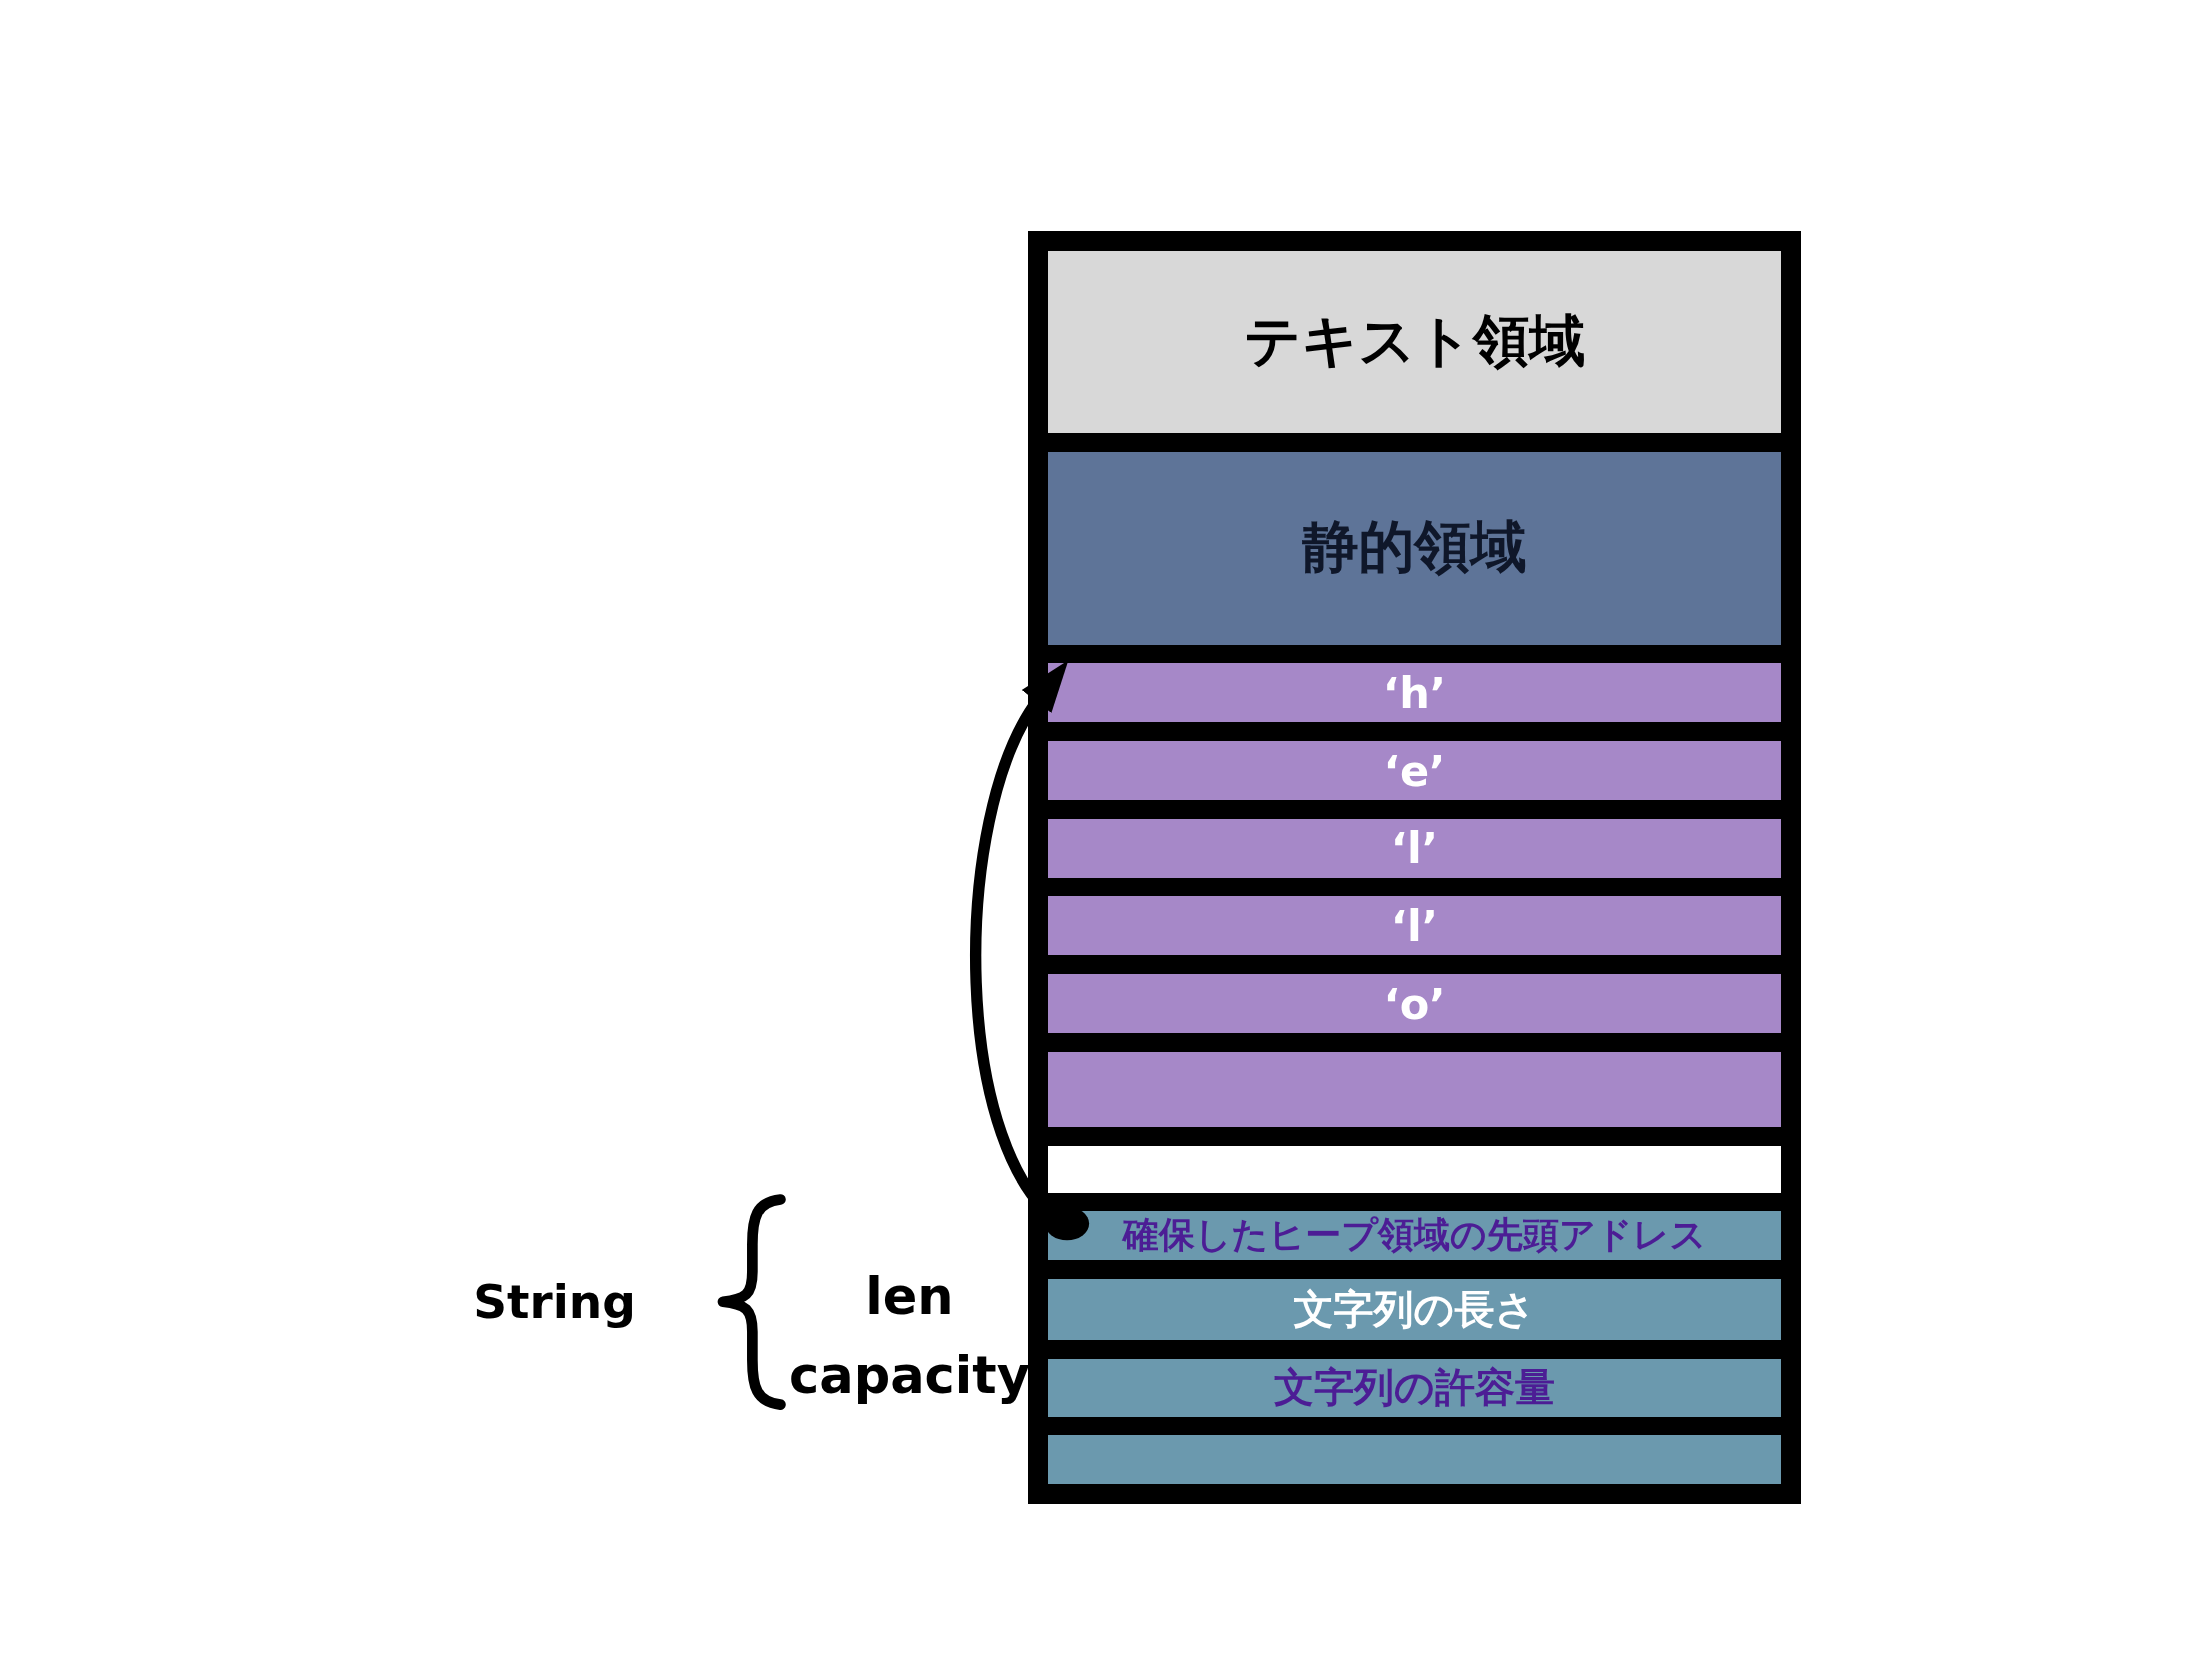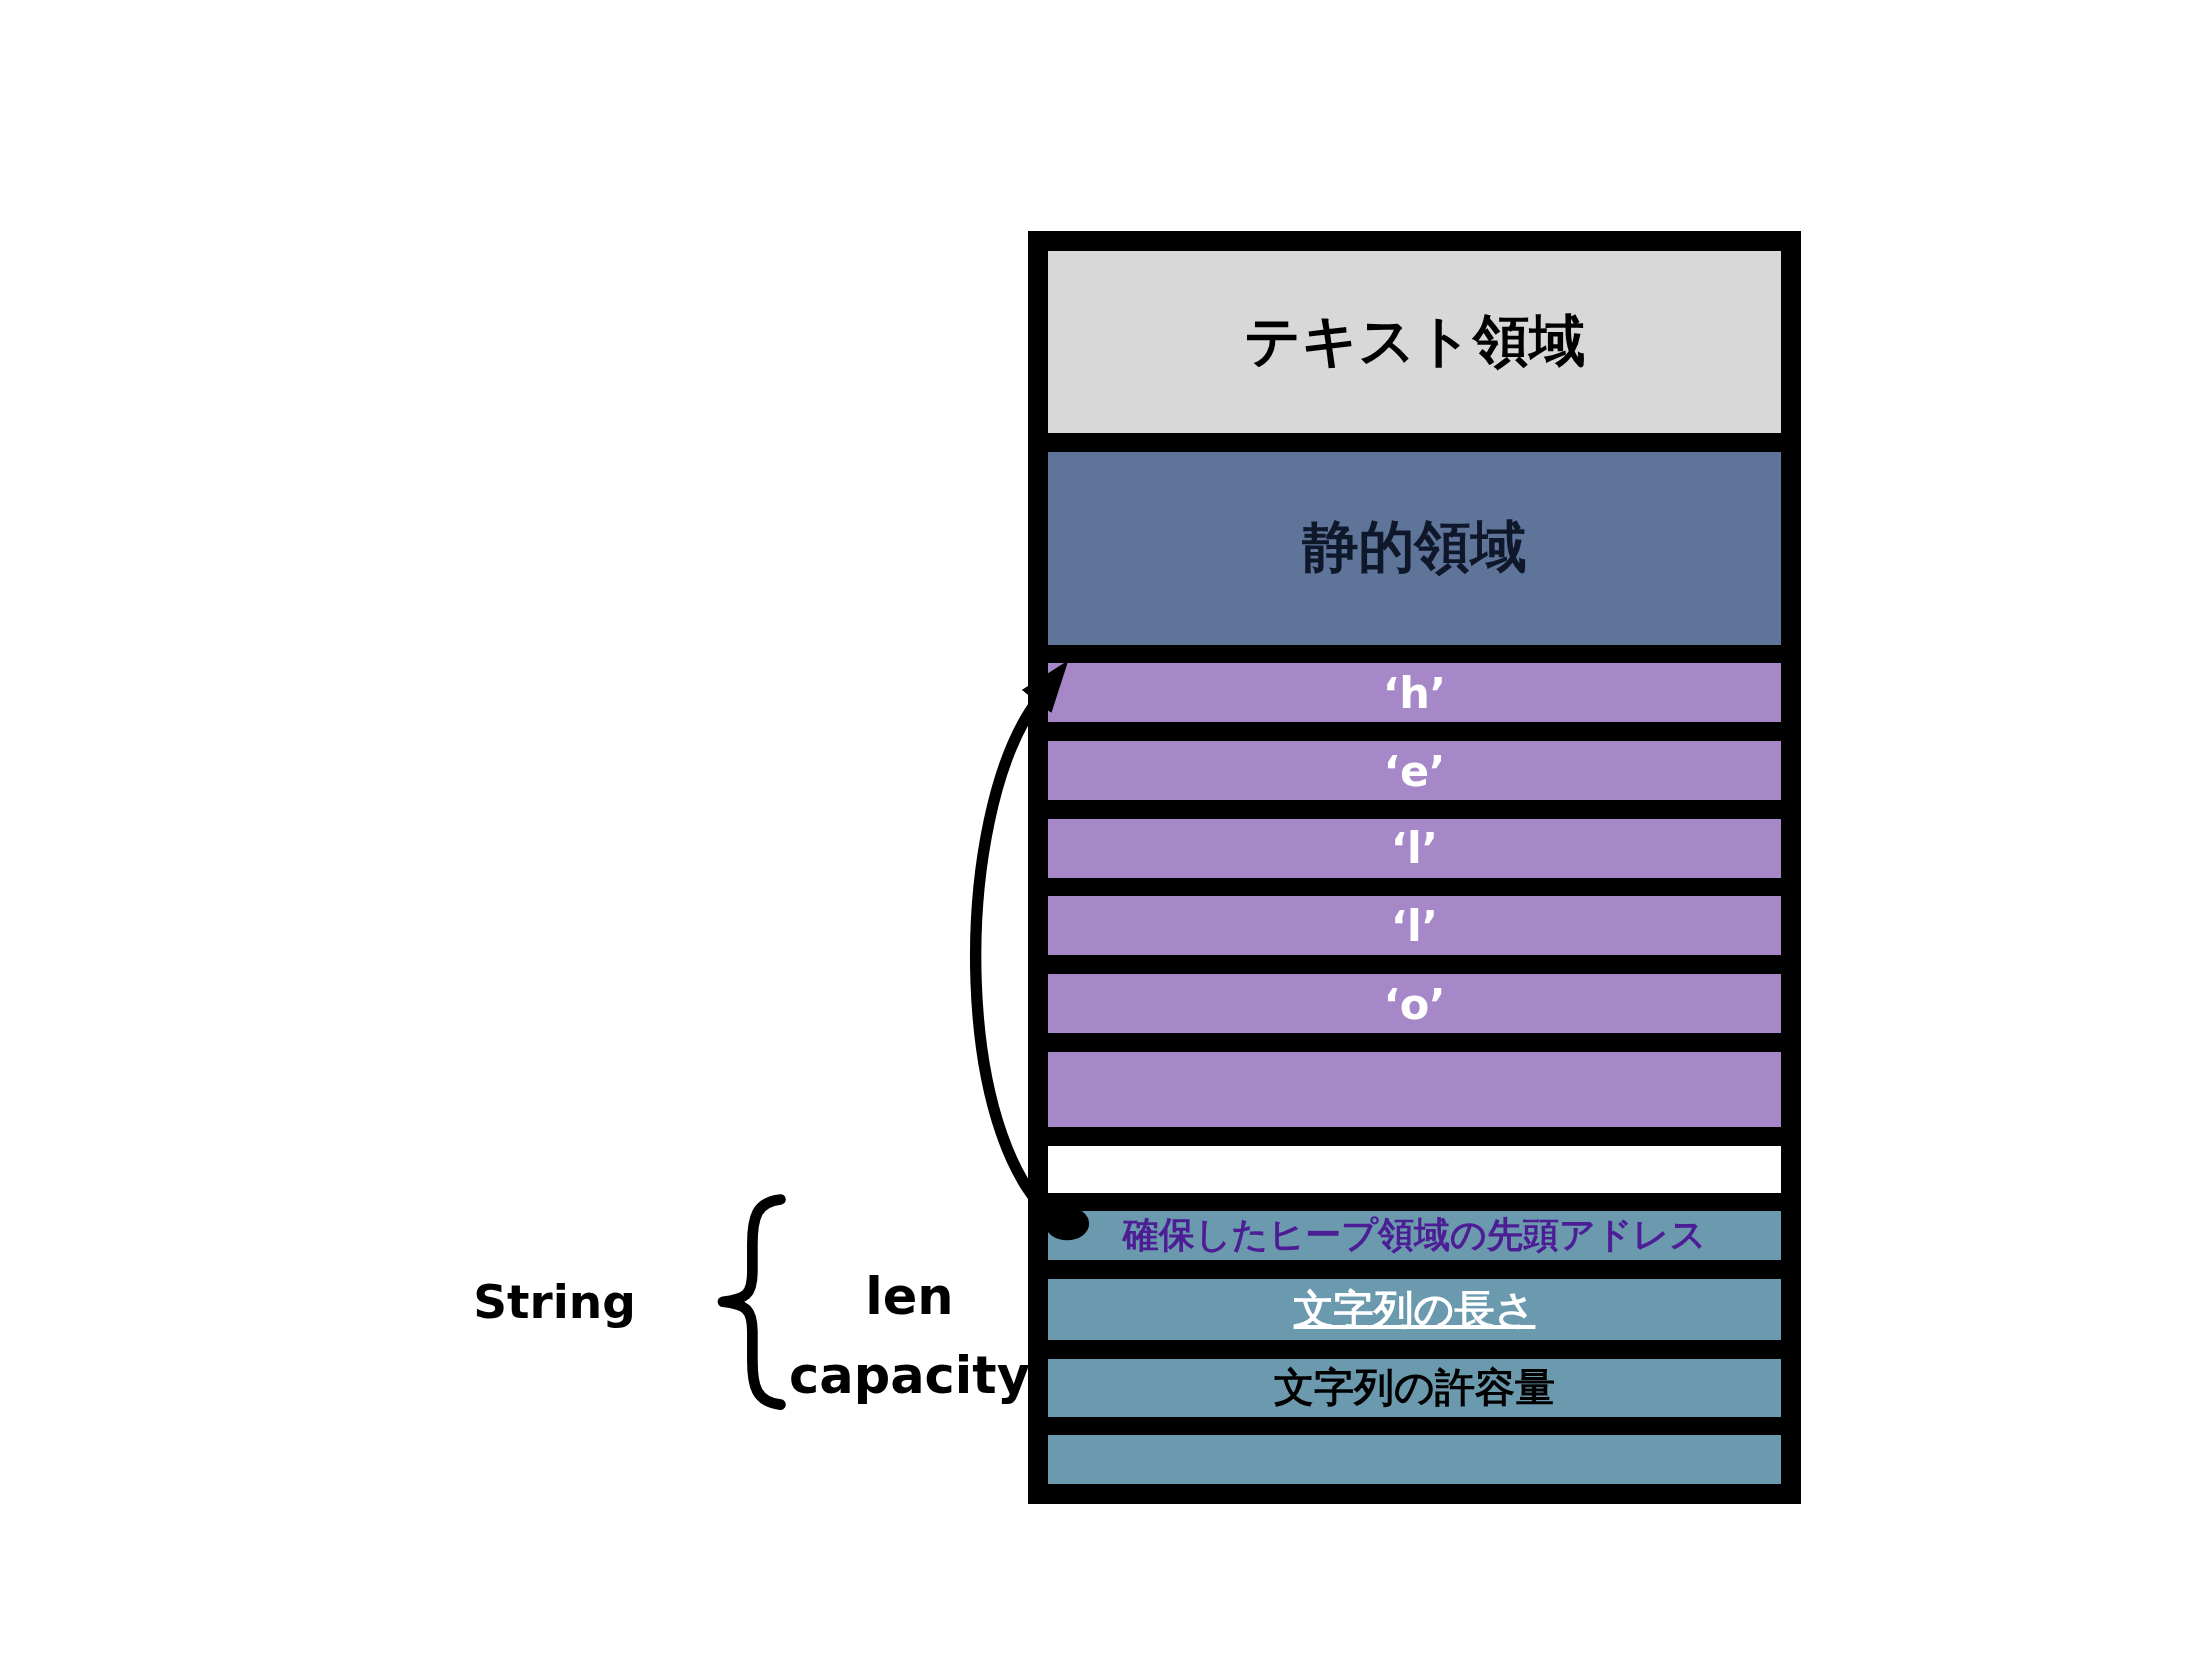--- a/index.html
+++ b/index.html
@@ -35,23 +35,23 @@
     justify-content: center;
     text-align: center;
     font-weight: bold;
     flex: none;
   }
   .row-gray   { background: #d8d8d8; color: #000000; height: 182px; font-size: 56px; }
   .row-slate  { background: #5e7498; color: #0f172a; height: 193px; font-size: 56px; }
   .row-purple { background: #a688c8; color: #ffffff; height: 59px;  font-size: 43px; }
   .row-purple-empty { background: #a688c8; height: 75px; }
   .row-white  { background: #ffffff; height: 47px; }
-  .row-teal   { background: #6b99ae; color: #ffffff; height: 61px; font-size: 40px; text-decoration: underline; }
+  .row-teal   { background: #6b99ae; color: #ffffff; height: 61px; font-size: 40px; }
   .row-teal-ptr { background: #6b99ae; color: #4c1d95; height: 49px; font-size: 36px; }
-  .row-teal-cap { background: #6b99ae; color: #000000; height: 58px; font-size: 40px; }
+  .row-teal-cap { background: #6b99ae; color: #4c1d95; height: 58px; font-size: 40px; }
   .row-teal-empty { background: #6b99ae; height: 49px; }
 
   
   .string-title {
     position: absolute;
     left: 421px;
     top: 1262px;
     width: 267px;
     height: 80px;
     line-height: 80px;

